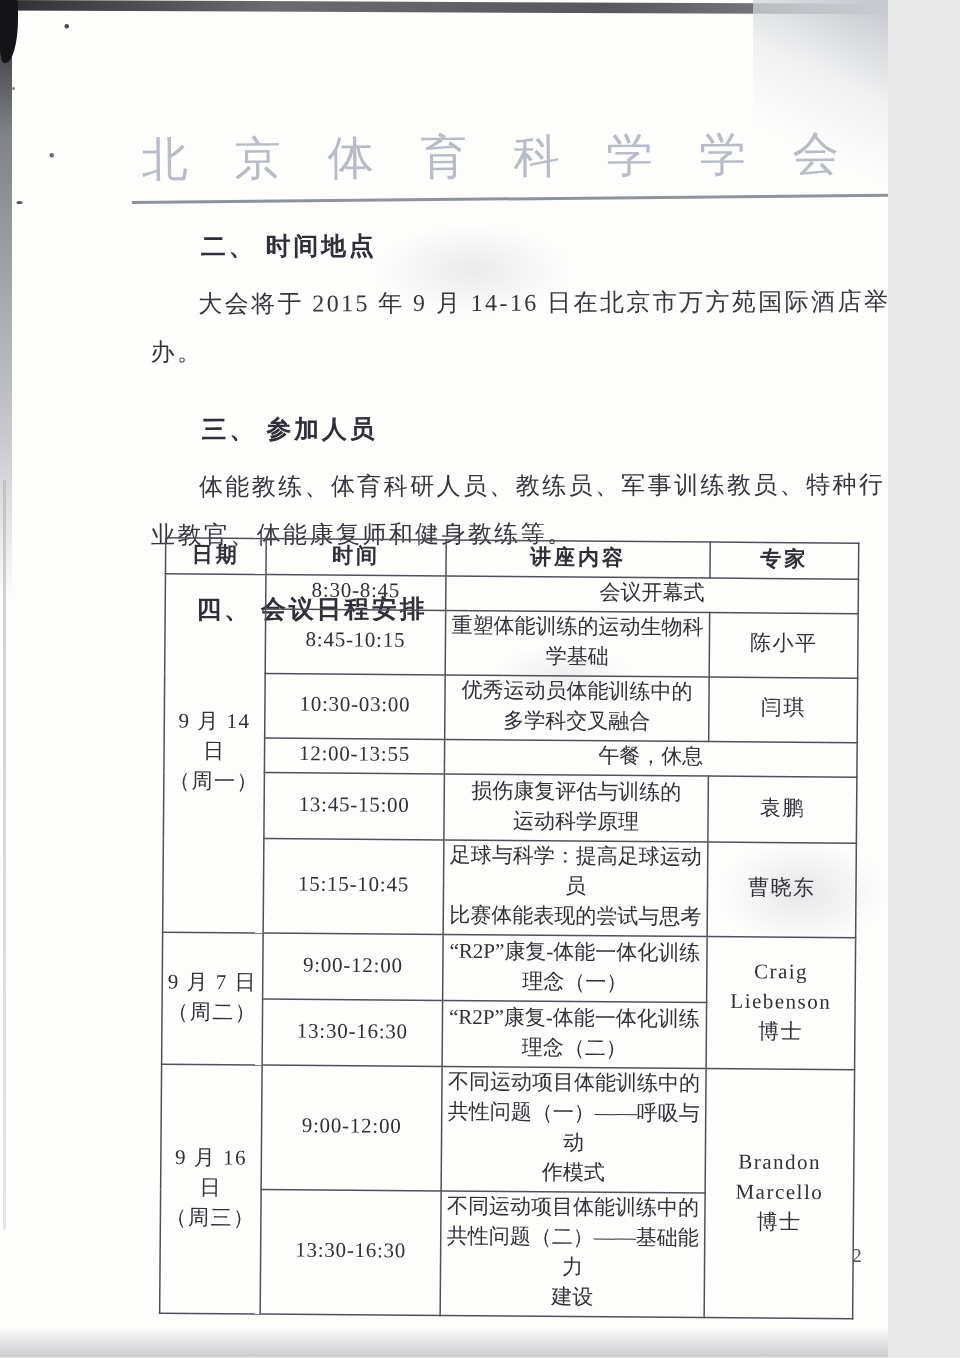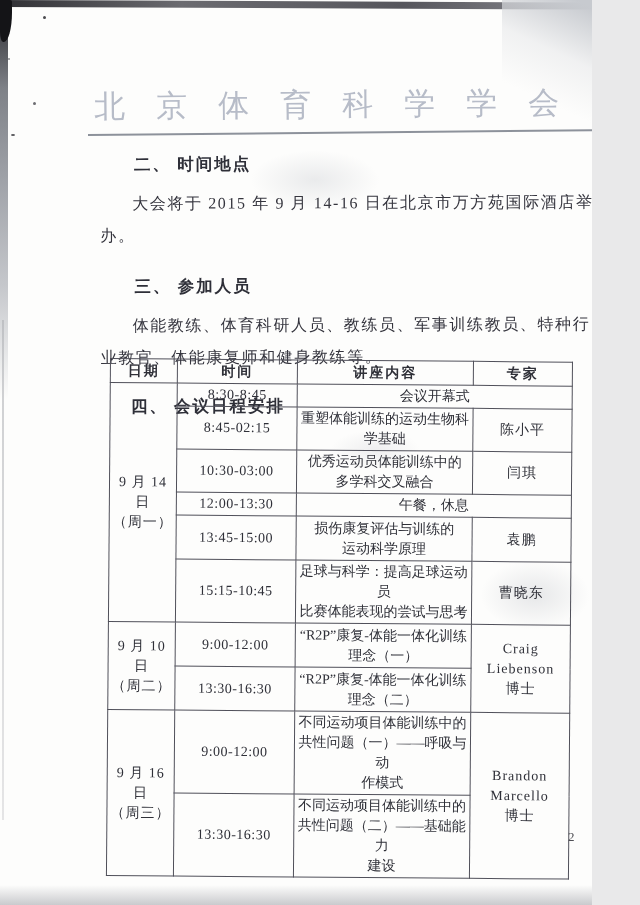--- a/index.html
+++ b/index.html
@@ -150,49 +150,49 @@
         <th>讲座内容</th>
         <th>专家</th>
       </tr>
       <tr style="height:22px">
         <td class="date-cell" rowspan="6">9 月 14 日
 （周一）</td>
         <td class="time-cell">8:30-8:45</td>
         <td colspan="2">会议开幕式</td>
       </tr>
       <tr style="height:43px">
-        <td class="time-cell">8:45-02:15</td>
+        <td class="time-cell">8:45-10:15</td>
         <td>重塑体能训练的运动生物科
 学基础</td>
         <td class="expert-cell">陈小平</td>
       </tr>
       <tr style="height:38px">
         <td class="time-cell">10:30-03:00</td>
         <td>优秀运动员体能训练中的
 多学科交叉融合</td>
         <td class="expert-cell">闫琪</td>
       </tr>
       <tr style="height:22px">
-        <td class="time-cell">12:00-13:30</td>
+        <td class="time-cell">12:00-13:55</td>
         <td colspan="2">午餐，休息</td>
       </tr>
       <tr style="height:44px">
         <td class="time-cell">13:45-15:00</td>
         <td>损伤康复评估与训练的
 运动科学原理</td>
         <td class="expert-cell">袁鹏</td>
       </tr>
       <tr style="height:44px">
         <td class="time-cell">15:15-10:45</td>
         <td>足球与科学：提高足球运动员
 比赛体能表现的尝试与思考</td>
         <td class="expert-cell">曹晓东</td>
       </tr>
       <tr style="height:44px">
-        <td class="date-cell" rowspan="2">9 月 10 日
+        <td class="date-cell" rowspan="2">9 月 7 日
 （周二）</td>
         <td class="time-cell">9:00-12:00</td>
         <td>“R2P”康复-体能一体化训练
 理念（一）</td>
         <td class="expert-cell" rowspan="2">Craig
 Liebenson
 博士</td>
       </tr>
       <tr style="height:44px">
         <td class="time-cell">13:30-16:30</td>

